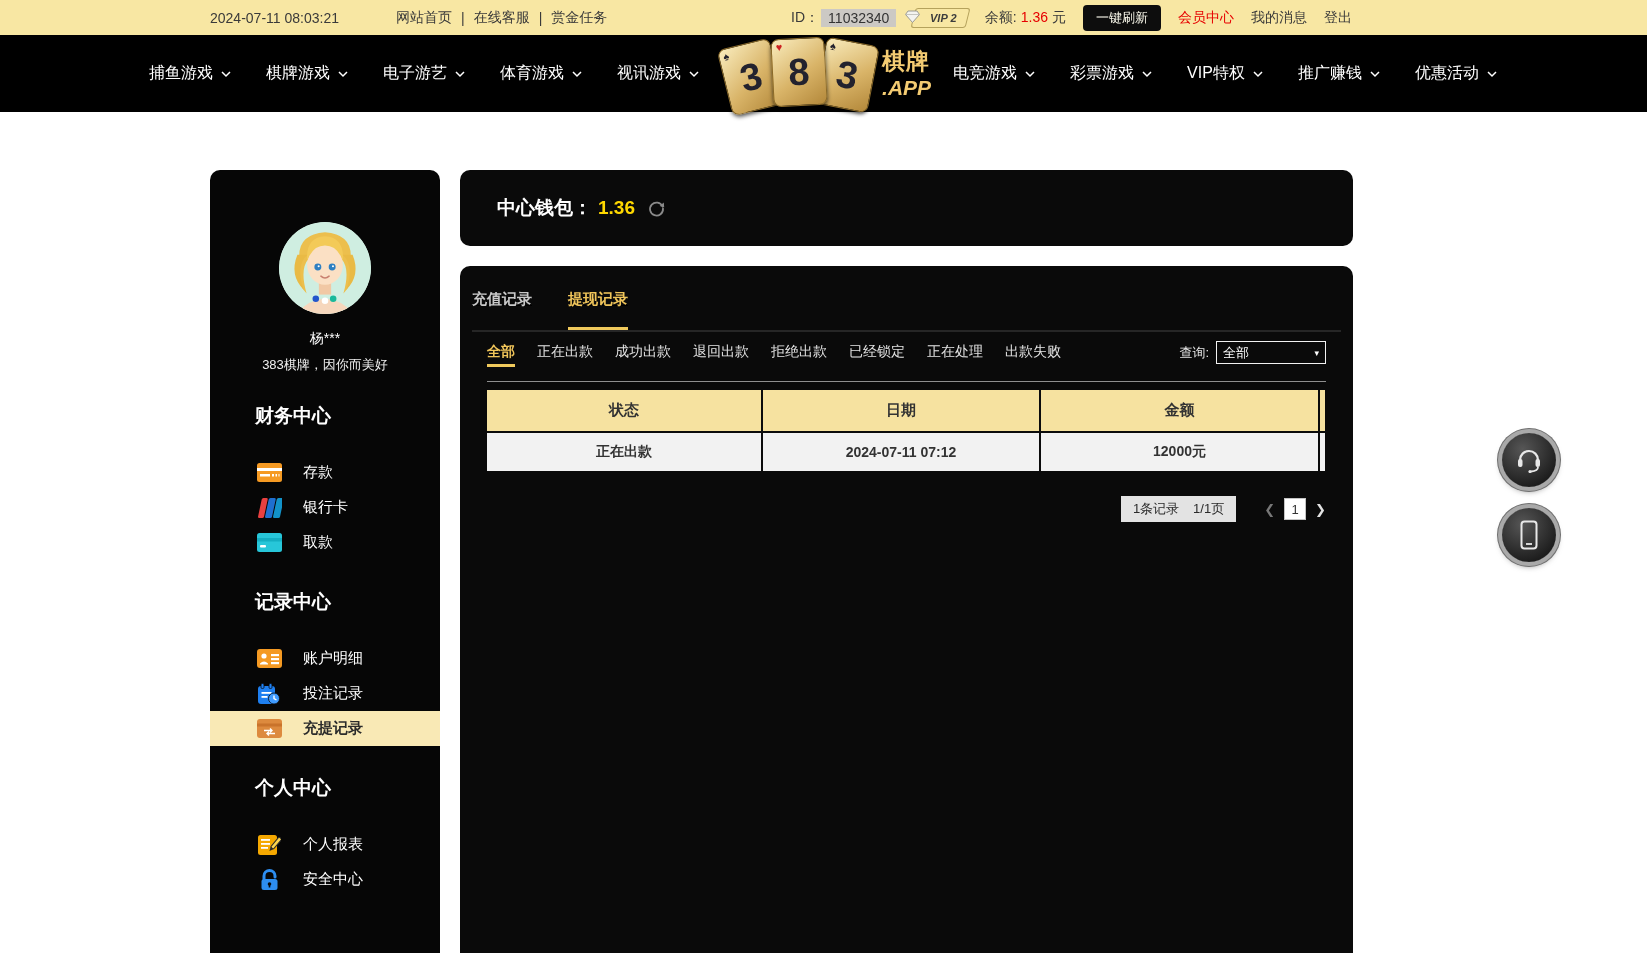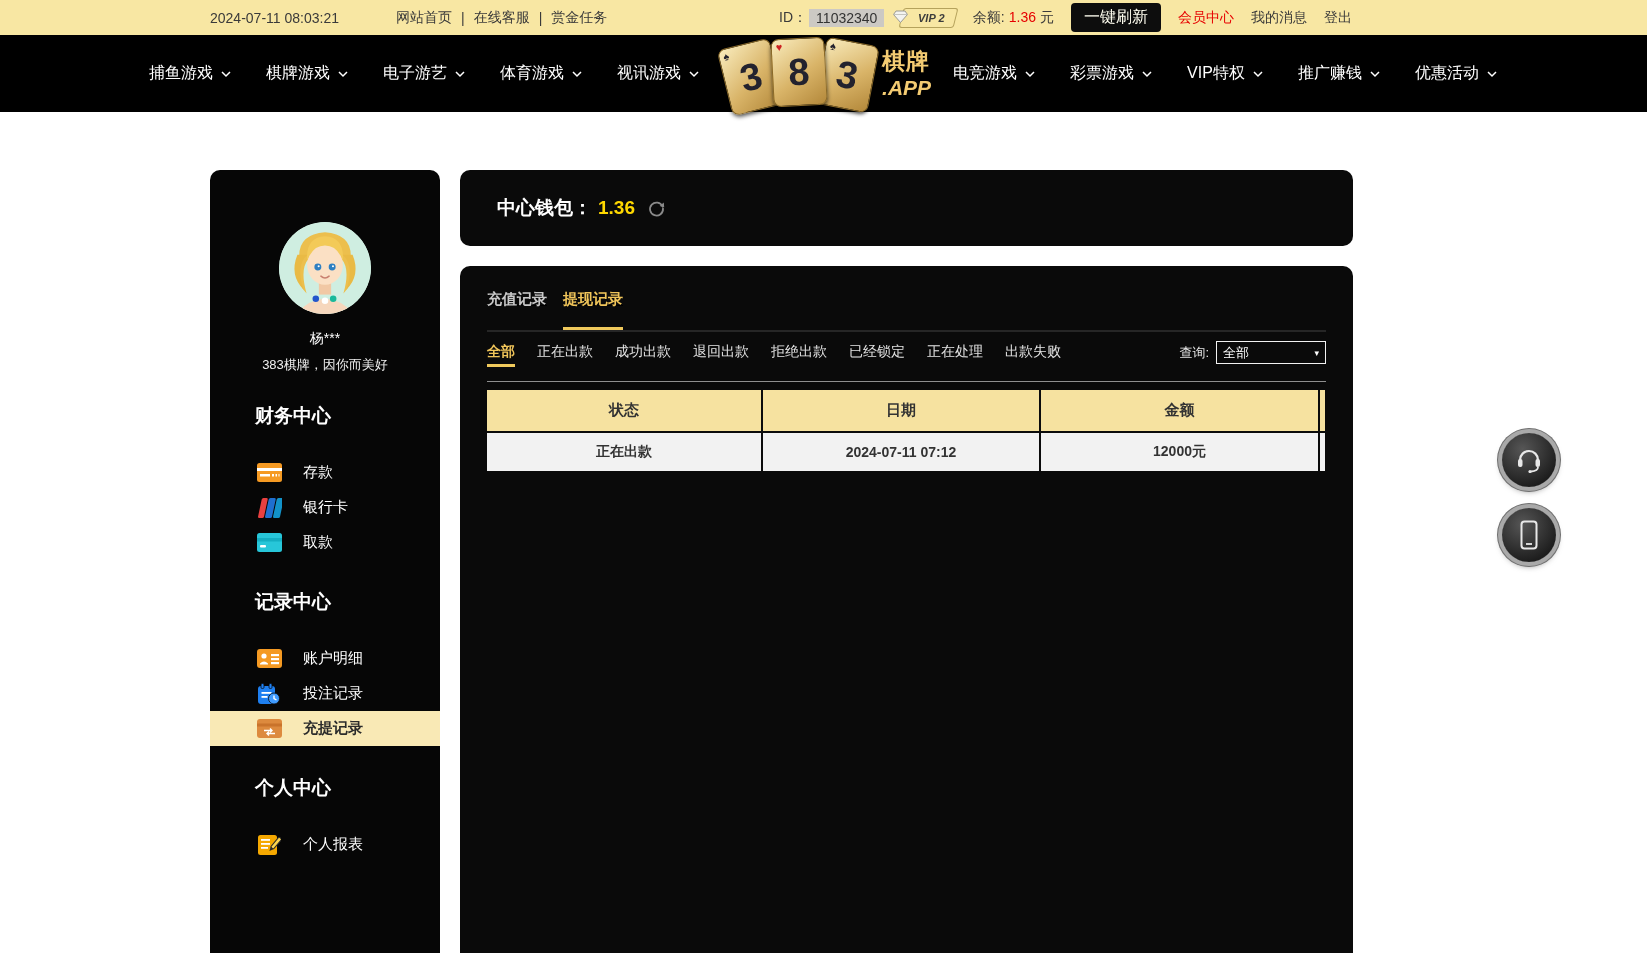--- a/index.html
+++ b/index.html
@@ -16,21 +16,21 @@
   .top-right{margin-left:auto;display:flex;align-items:center;gap:17px;}
   .idwrap{display:flex;align-items:center;gap:2px;}
   .idbox{background:#ccc9c4;padding:1px 7px;color:#333;}
   .vipbadge{position:relative;display:flex;align-items:center;height:18px;padding:0 10px 0 16px;
             background:linear-gradient(180deg,#fffef2,#ded195e 60%,#cdbd7d);border:1px solid #b5a25c;
             transform:skewX(-14deg);border-radius:3px;}
   .vipbadge .viptxt{transform:skewX(14deg);font-style:italic;font-weight:bold;font-size:11px;color:#3c3c3c;}
   .vipdiamond{position:absolute;left:-9px;top:1px;transform:skewX(14deg);}
   .balance{display:flex;align-items:flex-start;gap:4px;}
   .red{color:#e60000;}
-  .refresh-btn{background:#0d0d0d;color:#fffef0;font-size:16px;padding:4px 13px;border-radius:4px;cursor:pointer;}
+  .refresh-btn{background:#0d0d0d;color:#fffef0;font-size:13px;padding:4px 13px;border-radius:4px;cursor:pointer;}
   .member{color:#e60000;cursor:pointer;}
   .plain-link{cursor:pointer;}
 
   
   .nav{position:absolute;left:0;top:35px;width:1647px;height:77px;background:#000;
        display:flex;align-items:center;justify-content:center;}
   .navgroup{display:flex;align-items:center;gap:34px;}
   .navitem{display:flex;align-items:center;gap:7px;color:#fff;font-size:16px;cursor:pointer;white-space:nowrap;}
   .logo{display:flex;align-items:center;margin:0 22px;cursor:pointer;height:77px;}
   .cards{position:relative;width:152px;height:74px;}
@@ -64,21 +64,21 @@
   
   .wallet{position:absolute;left:460px;top:170px;width:893px;height:76px;background:#0a0a0a;
           border-radius:10px;display:flex;align-items:center;padding-left:37px;box-sizing:border-box;}
   .wallet .wl{font-size:19px;font-weight:bold;color:#fff;}
   .wallet .wv{font-size:19px;font-weight:bold;color:#ffd800;margin-left:6px;}
   .wallet .wr{margin-left:12px;cursor:pointer;display:flex;align-items:center;}
 
   
   .records{position:absolute;left:460px;top:266px;width:893px;height:687px;background:#0a0a0a;
            border-radius:10px 10px 0 0;box-sizing:border-box;}
-  .tabs{display:flex;gap:16px;margin:0 27px;padding-top:24px;border-bottom:2px solid #262626;height:40px;box-sizing:content-box;text-decoration:underline;}
+  .tabs{display:flex;gap:36px;margin:0 12px;padding-top:24px;border-bottom:2px solid #262626;height:40px;box-sizing:content-box;text-decoration:underline;}
   .tab{font-size:15px;font-weight:bold;color:#c9c9c9;cursor:pointer;position:relative;height:100%;}
   .tab.active{color:#f0c55a;}
   .tab.active::after{content:"";position:absolute;left:0;right:0;bottom:0;height:3px;background:#f0c95c;}
   .filters{display:flex;align-items:flex-start;margin:9px 27px 0;padding:0 0 17px;border-bottom:1px solid #8f8f8f;gap:47px;}
   .f-left{display:flex;align-items:center;gap:22px;}
   .f-item{font-size:14px;color:#e3e3e3;cursor:pointer;position:relative;line-height:20px;}
   .f-item.active{color:#f0c55a;font-weight:bold;}
   .f-item.active::after{content:"";position:absolute;left:0;right:0;bottom:-6px;height:3px;background:#f0c95c;}
   .f-right{margin-left:auto;display:flex;align-items:center;gap:7px;}
   .q-label{font-size:13px;color:#e3e3e3;}
@@ -355,20 +355,31 @@
               <rect x="3" y="9" width="9" height="1.8" fill="#fff"></rect>
               <rect x="3" y="13" width="7" height="1.8" fill="#fff"></rect>
               <g transform="rotate(40 17 10)">
                 <rect x="15.5" y="2" width="3.6" height="13" rx="1" fill="#fdd64f" stroke="#2b2b2b" stroke-width="1"></rect>
                 <polygon points="15.5,15 19.1,15 17.3,19" fill="#2b2b2b"></polygon>
               </g>
             </svg>
         </span>
         <span>个人报表</span>
       </div>
+      <div class="s-item">
+        <span class="sicon">
+          <svg width="21" height="21" viewBox="0 0 21 21">
+              <path d="M5 10 V7 a5.5 5.5 0 0 1 11 0 v1" fill="none" stroke="#2d8df0" stroke-width="3" stroke-linecap="round"></path>
+              <rect x="2.5" y="10" width="16" height="11" rx="2.5" fill="#2d8df0"></rect>
+              <circle cx="10.5" cy="15" r="1.8" fill="#0a0a0a"></circle>
+              <rect x="9.7" y="15.5" width="1.6" height="3" fill="#0a0a0a"></rect>
+            </svg>
+        </span>
+        <span>安全中心</span>
+      </div>
     </div>
   </div>
 
   <div class="wallet">
     <span class="wl">中心钱包：</span>
     <span class="wv">1.36</span>
     <span class="wr">
       <svg width="19" height="19" viewBox="0 0 19 19">
           <path d="M15.5 7.5 A6.5 6.5 0 1 0 16 9.5" fill="none" stroke="#8a8a8a" stroke-width="1.8" stroke-linecap="round"></path>
           <polygon points="16.8,3.5 17.2,8.3 12.6,7.1" fill="#8a8a8a"></polygon>
@@ -410,20 +421,29 @@
         <div class="th csliver"></div>
       </div>
       <div class="trow">
         <div class="td c1">正在出款</div>
         <div class="td c2">2024-07-11 07:12</div>
         <div class="td c3">12000元</div>
         <div class="td csliver"></div>
       </div>
     </div>
 
+    <div class="pager">
+      <span class="pg-summary">
+        <span>1条记录</span>
+        <span>1/1页</span>
+      </span>
+      <span class="pg-prev">❮</span>
+      <span class="pg-page">1</span>
+      <span class="pg-next">❯</span>
+    </div>
   </div>
 
   <div class="fab fab1">
     <svg width="28" height="26" viewBox="0 0 28 26">
       <path d="M5 13 a9 9 0 0 1 18 0" fill="none" stroke="#e8e8e8" stroke-width="2.2"></path>
       <rect x="3" y="12" width="4.5" height="8" rx="2" fill="#e8e8e8"></rect>
       <rect x="20.5" y="12" width="4.5" height="8" rx="2" fill="#e8e8e8"></rect>
       <path d="M23 20 q0 4 -7 4.5" fill="none" stroke="#e8e8e8" stroke-width="1.8"></path>
       <circle cx="15" cy="24.5" r="1.6" fill="#e8e8e8"></circle>
     </svg>

